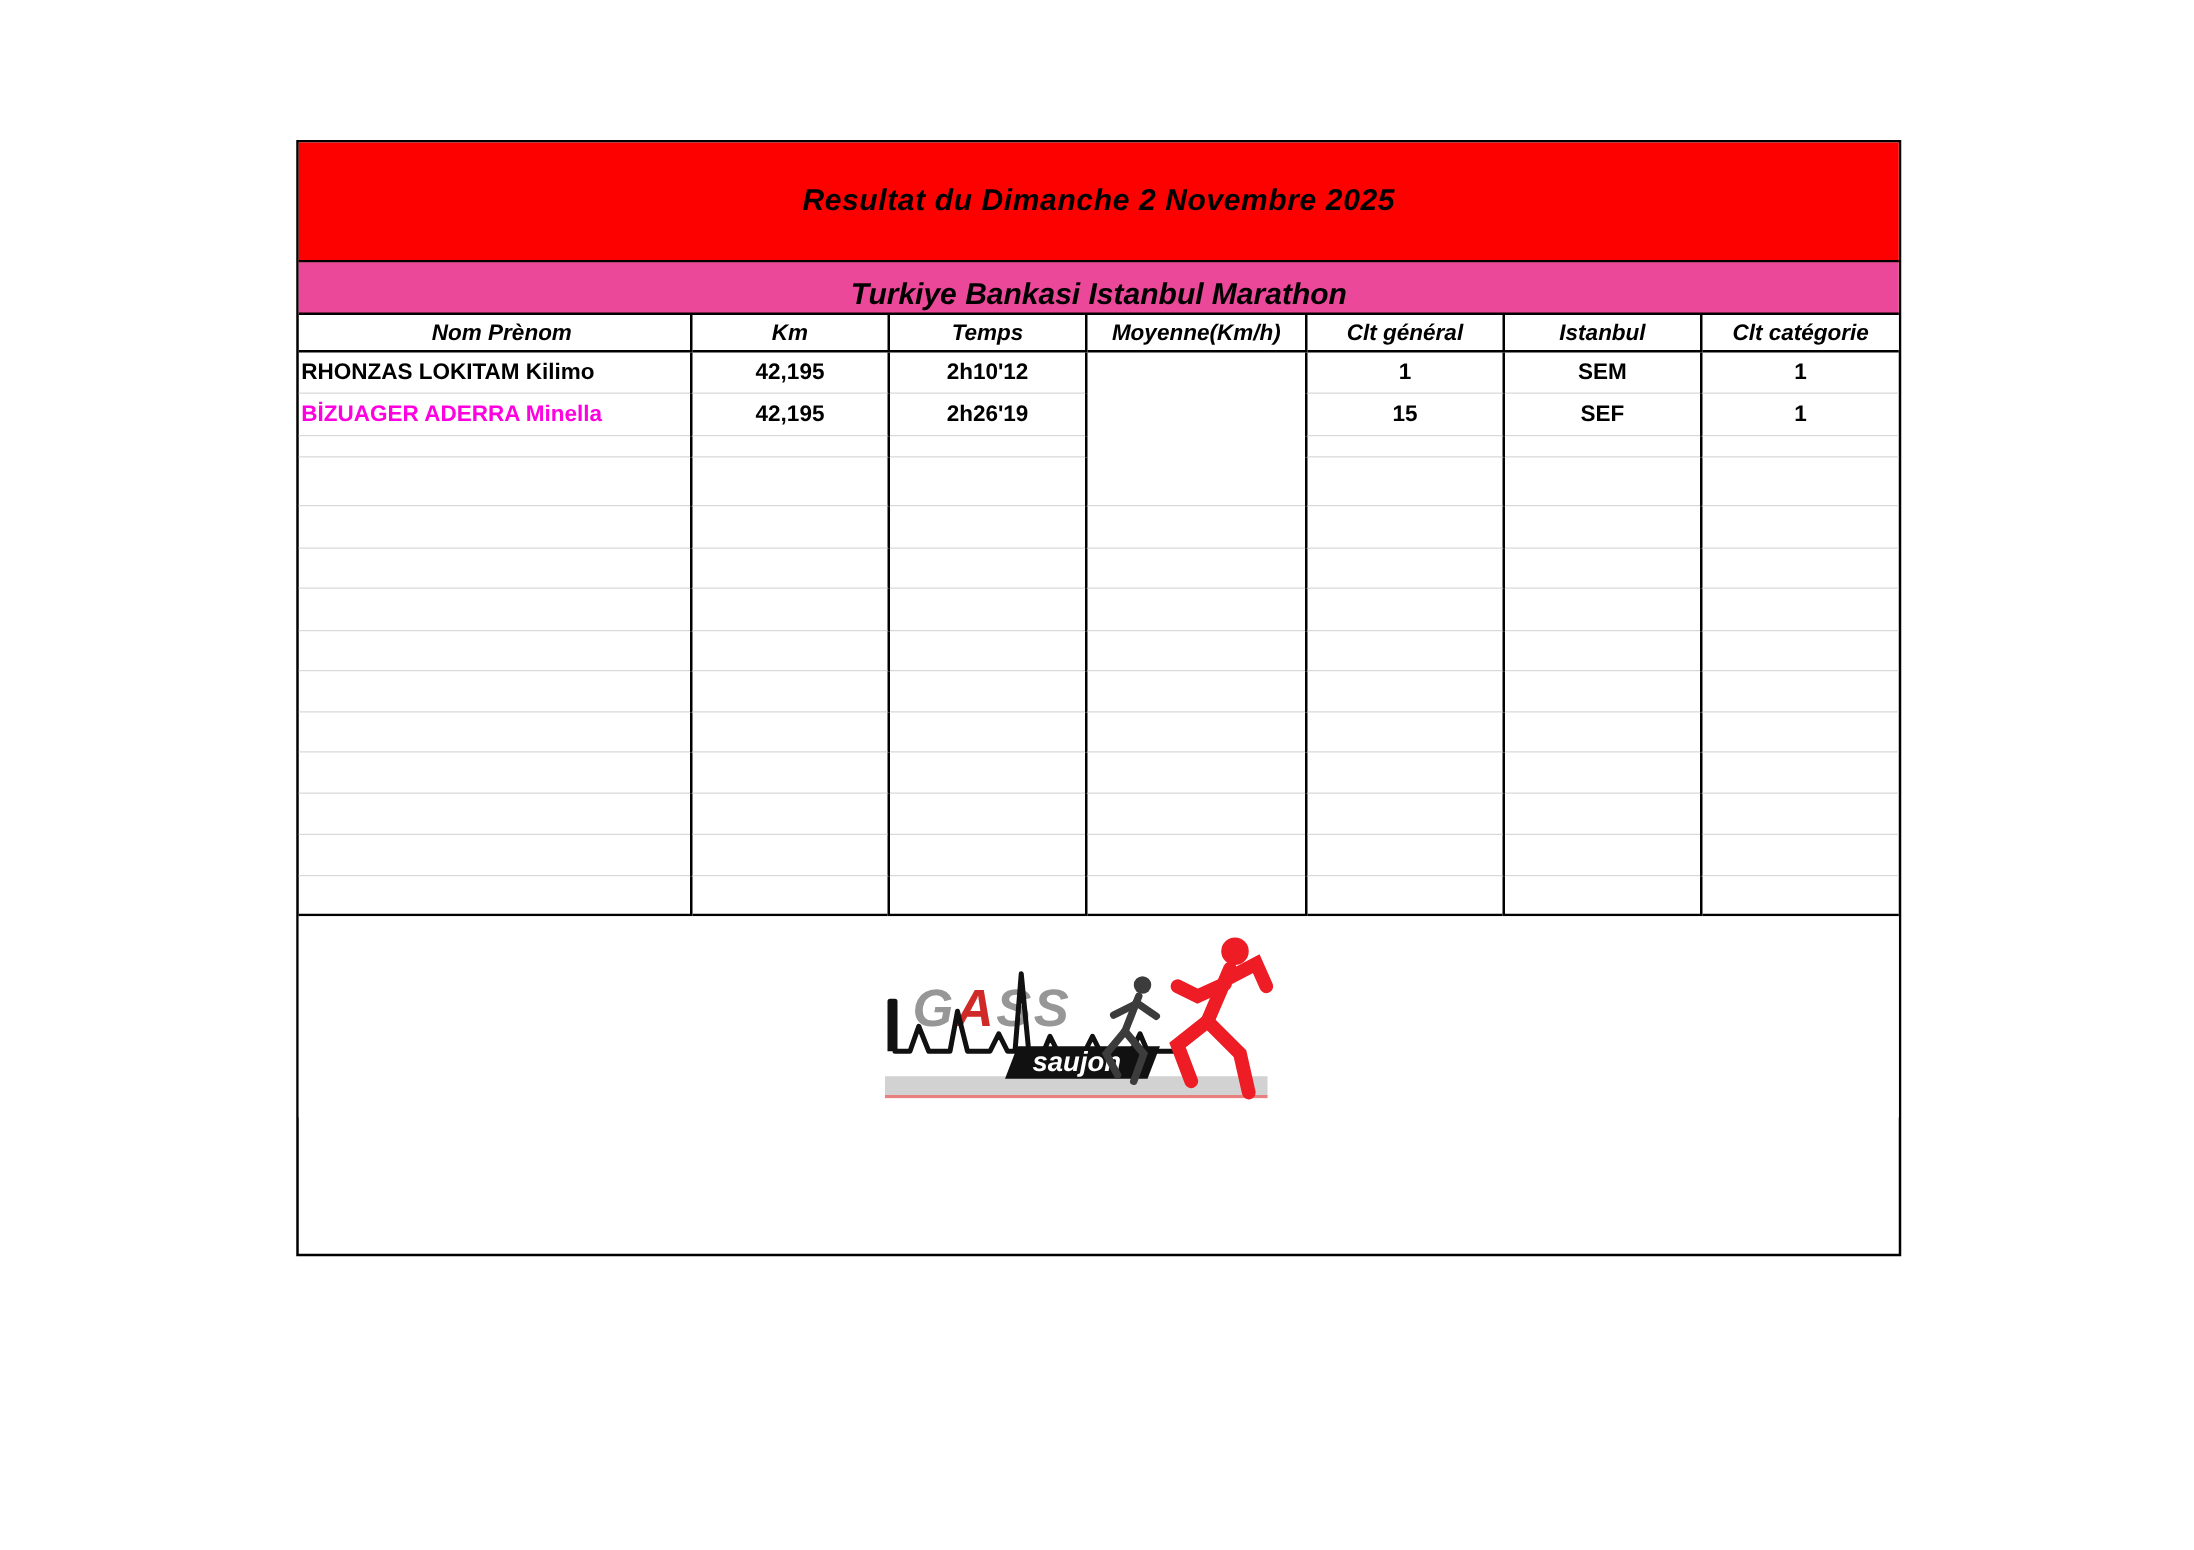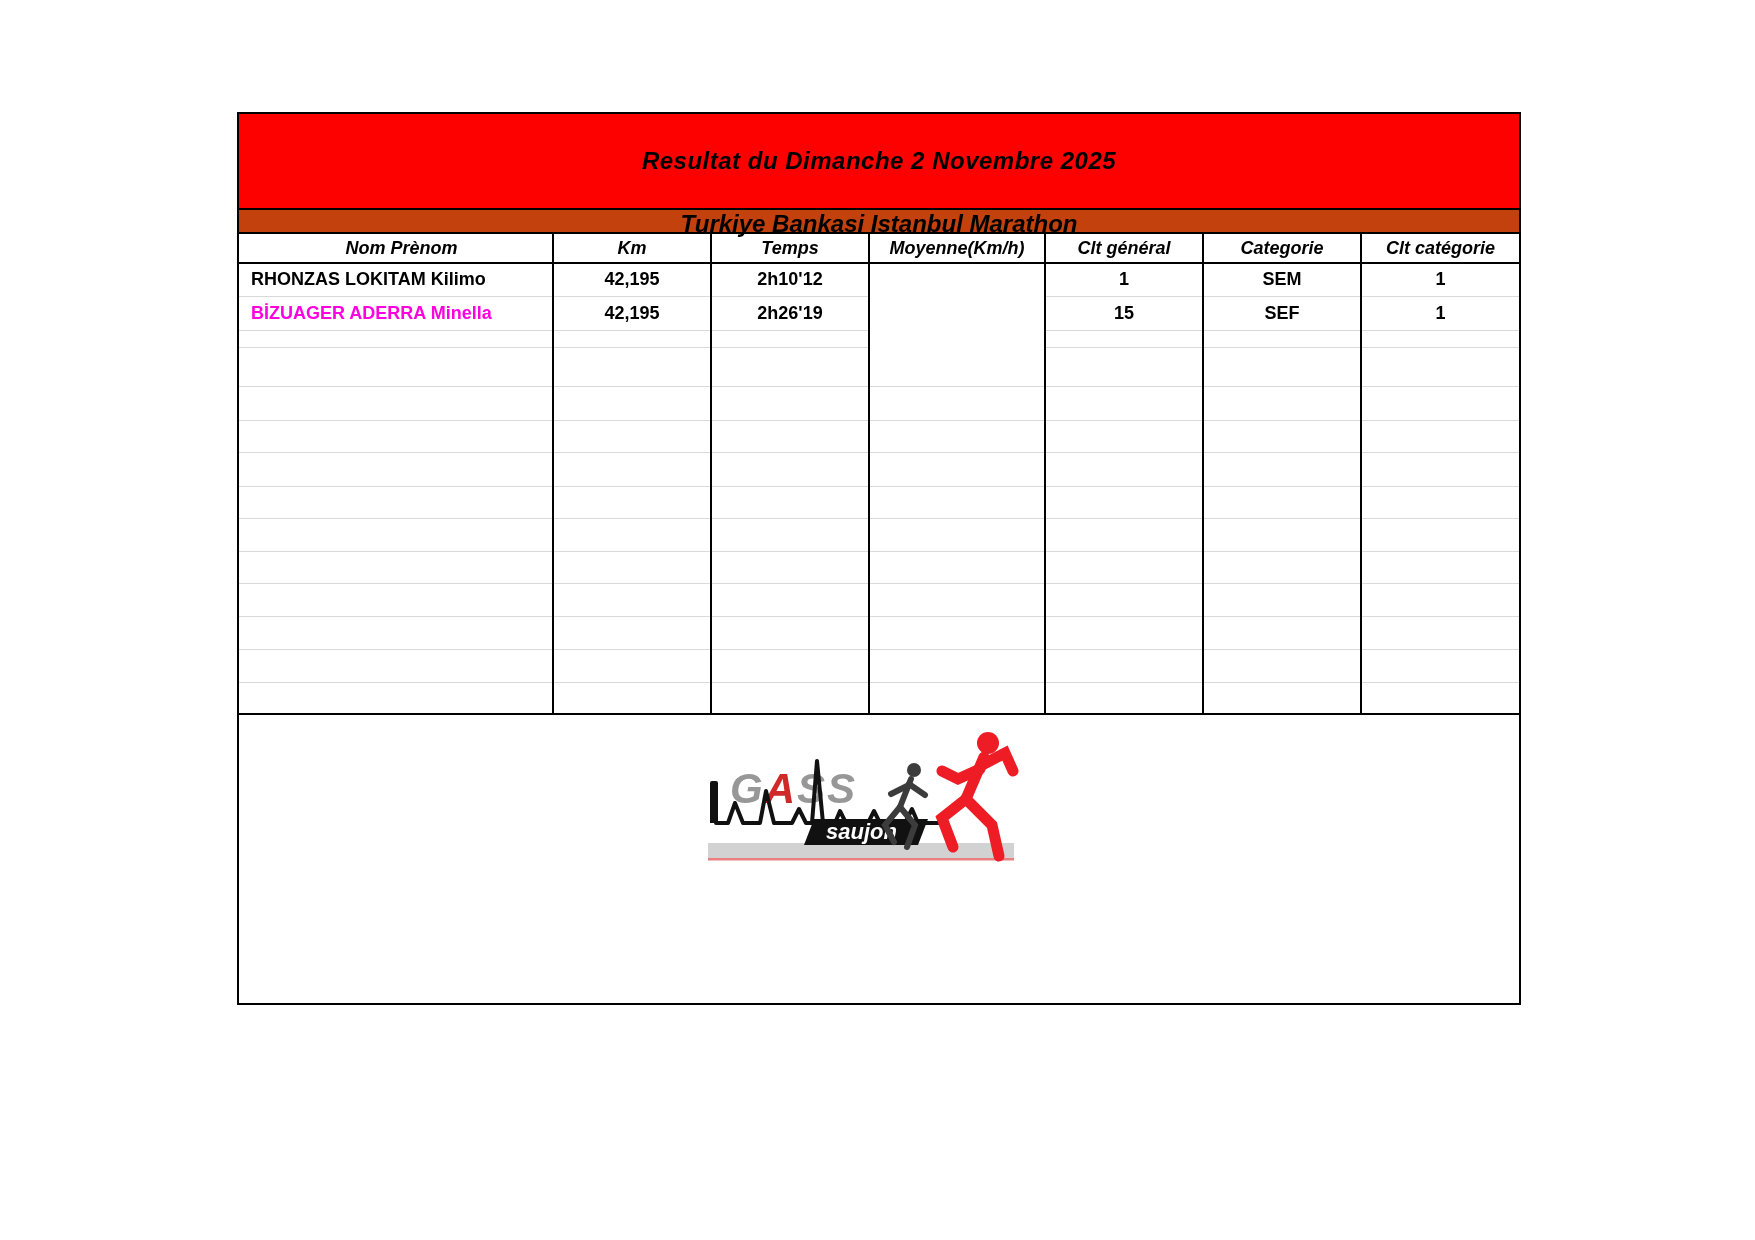--- a/index.html
+++ b/index.html
@@ -19,41 +19,41 @@
   .banner{
     height:96px;background:var(--banner_red);
     border-bottom:2px solid var(--border_black);
     display:flex;align-items:center;justify-content:center;
   }
   .banner span{
     font-size:24px;font-weight:bold;font-style:italic;color:#000;
     letter-spacing:0.5px;
   }
   .subtitle-row{
-    height:24px;background:#c2410c;border-bottom:2px solid var(--border_black);
-    display:flex;align-items:flex-start;justify-content:center;
+    height:42px;background:#ec4899;border-bottom:2px solid var(--border_black);
+    display:flex;align-items:flex-end;justify-content:center;
   }
   .subtitle-row span{font-size:24px;font-weight:bold;font-style:italic;color:#000;}
   table{border-collapse:collapse;table-layout:fixed;width:100%;}
   col.c0{width:314px;} col.c1{width:158px;} col.c2{width:158px;}
   col.c3{width:176px;} col.c4{width:158px;} col.c5{width:158px;} col.c6{width:158px;}
   thead th{
     height:29px;font-size:18px;font-weight:bold;font-style:italic;color:#000;
     border-left:2px solid var(--border_black);
     border-bottom:2px solid var(--border_black);
     text-align:center;vertical-align:middle;background:#fff;overflow:hidden;white-space:nowrap;
   }
   thead th:first-child{border-left:none;padding-left:12px;}
   tbody td{
     font-size:18px;font-weight:bold;color:#000;
     border-left:2px solid var(--border_black);
     border-bottom:1px solid var(--grid_gray);
     text-align:center;vertical-align:middle;overflow:hidden;white-space:nowrap;
   }
-  tbody td:first-child{border-left:none;text-align:left;padding-left:12px;}
+  tbody td:first-child{border-left:none;text-align:left;padding-left:2px;}
   tbody tr.mfill td:nth-child(4){border-bottom:1px solid transparent;}
   tbody tr:last-child td{border-bottom:none;}
   tbody{border-bottom:2px solid var(--border_black);}
   td.magenta{color:var(--magenta);}
   td.club{background:var(--highlight_red);text-align:center;padding-left:0;}
   .logo-area{position:relative;height:161px;background:#fff;}
   .logo{position:absolute;left:463px;top:8px;width:330px;height:150px;}
 </style>
 </head>
 <body>
@@ -78,21 +78,21 @@
         <col class="c5">
         <col class="c6">
     </colgroup>
     <thead>
       <tr id="header-row">
           <th>Nom Prènom</th>
           <th>Km</th>
           <th>Temps</th>
           <th>Moyenne(Km/h)</th>
           <th>Clt général</th>
-          <th>Categorie</th>
+          <th>Istanbul</th>
           <th>Clt catégorie</th>
         </tr>
     </thead>
     <tbody id="table-body">
         <tr class="mfill" style="height: 33px;">
           <td>RHONZAS LOKITAM Kilimo</td>
           <td>42,195</td>
           <td>2h10'12</td>
           <td></td>
           <td>1</td>

